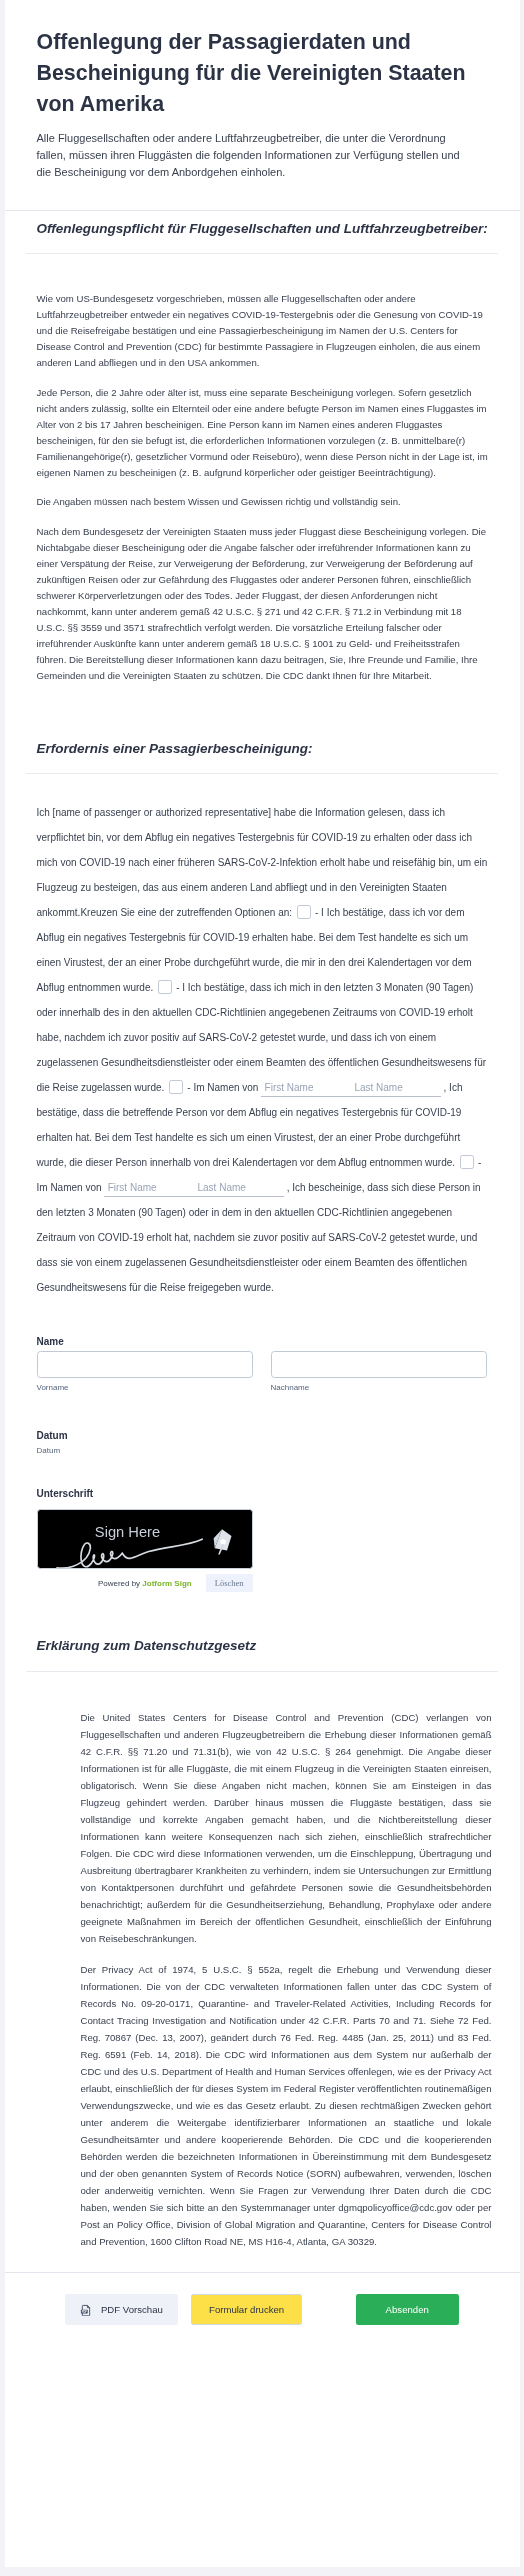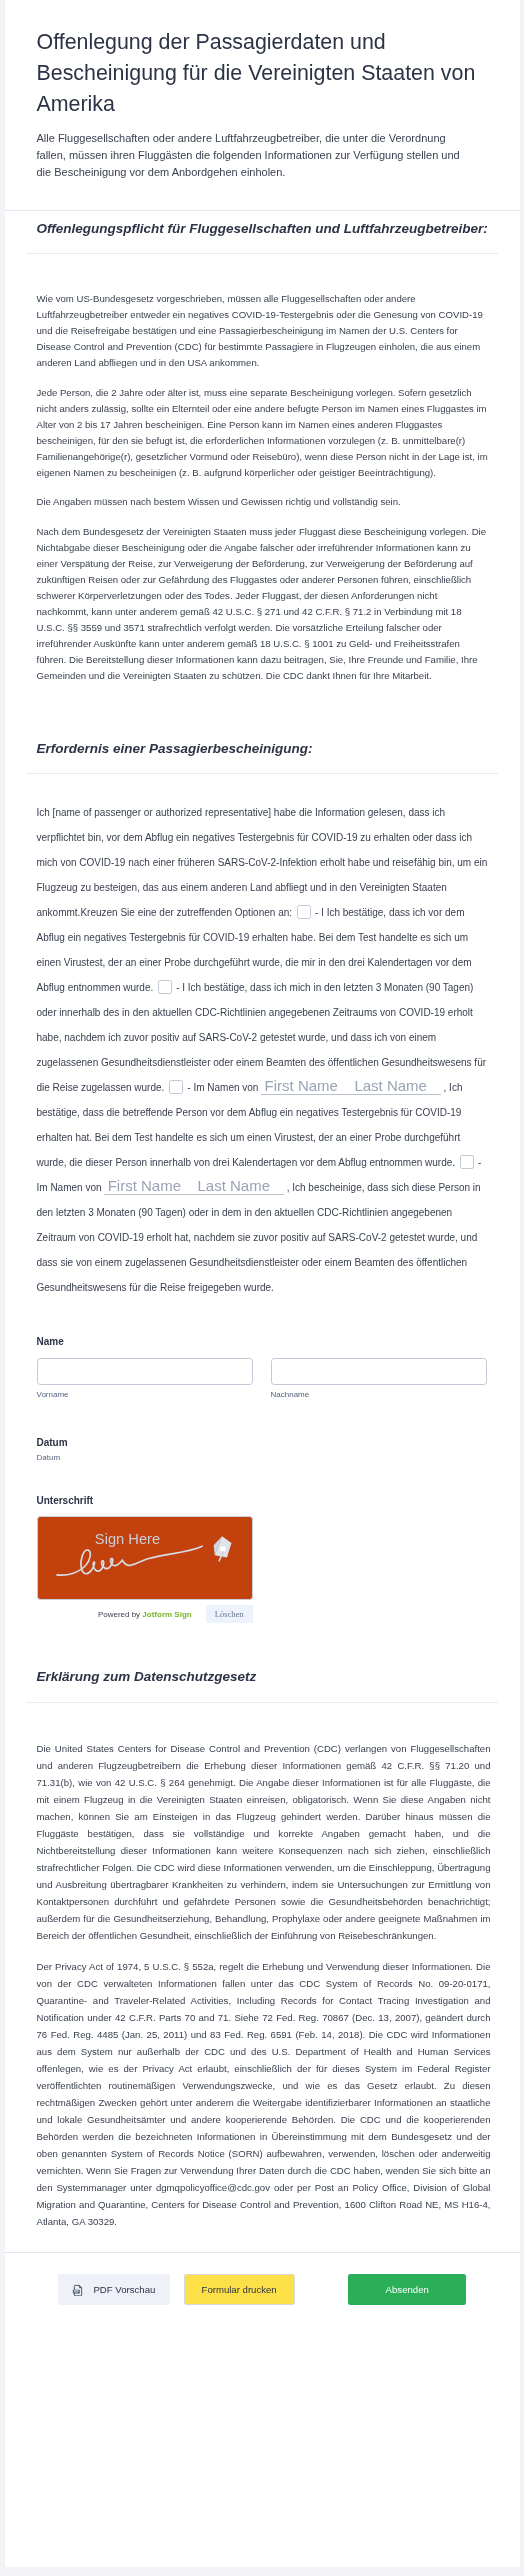--- a/index.html
+++ b/index.html
@@ -1,56 +1,56 @@
 <!DOCTYPE html>
 <html style="font-size:9px"><head>
 <meta charset="utf-8">
 <style>
   html,body{margin:0;padding:0;}
   body{background:#f3f3f7;font-family:"Liberation Sans",sans-serif;width:524px;}
   .card{margin:0 4.5px;background:#ffffff;min-height:2567px;padding-top:26.5px;box-sizing:border-box;}
   .inner{padding:0 28px 0 32px;}
-  .page-title{font-size:21.4px;line-height:31px;font-weight:400;color:#2c3345;margin:0;}
+  .page-title{font-size:21.4px;line-height:31px;font-weight:700;color:#2c3345;margin:0;}
   .intro-subtitle{font-size:11px;line-height:17px;color:#3a4150;margin:10px 0 0 0;max-width:440px;}
   .divider-full{border:0;border-top:0.6px solid #e3e5ec;margin:29px 0 0 0;}
   .divider-inset{border:0;border-top:0.6px solid #e8eaf0;margin:14.7px 21.4px 0 21.4px;}
   .section-heading{font-size:13.5px;line-height:21px;font-weight:700;color:#2c3345;margin:7px 0 0 0;font-style:italic;}
   .mt-large{margin-top:54px;}
   .mt-privacy{margin-top:43px;}
   .paras{margin-top:37px;}
   .para{font-size:9.6px;line-height:16px;color:#3a4150;margin:0 0 13.5px 0;max-width:454px;}
   .para.justified{text-align:justify;line-height:17px;}
-  .paras-privacy{margin-top:37px;}
+  .paras-privacy{margin-top:37px;margin-left:44px;}
   .fillblank{margin-top:26px;font-size:10px;line-height:25px;color:#3a4150;max-width:454px;}
   .inline-checkbox{display:inline-block;width:12px;height:12px;background:#fff;border:0.6px solid #c2c9d6;border-radius:2.3px;vertical-align:-2.3px;margin:0 1.7px;cursor:pointer;}
-  .blank-input{display:inline-block;width:83px;border-bottom:0.6px solid #b9c0cc;color:#9aa3b5;font-size:15px;padding:0 3.4px 1.1px 3.4px;vertical-align:baseline;line-height:12.4px;cursor:text;}
+  .blank-input{display:inline-block;width:83px;border-bottom:0.6px solid #b9c0cc;color:#9aa3b5;font-size:10px;padding:0 3.4px 1.1px 3.4px;vertical-align:baseline;line-height:12.4px;cursor:text;}
   .field-label{font-size:10px;font-weight:700;color:#2c3345;margin:0;}
   .name-block{margin-top:36px;}
-  .name-row{display:flex;gap:18px;margin-top:11px;}
+  .name-row{display:flex;gap:18px;margin-top:4px;}
   .name-col{width:216px;}
   .text-input{box-sizing:border-box;width:216px;height:27px;border:0.6px solid #c2c9d6;border-radius:3.4px;background:#fff;font-size:9.6px;color:#3a4150;padding:0 8px;font-family:"Liberation Sans",sans-serif;}
   .sublabel{font-size:8px;color:#57647e;margin-top:5px;}
   .date-block{margin-top:38px;}
   .date-wrap{position:relative;width:216px;margin-top:9px;}
   .date-wrap .text-input{padding-right:27px;}
   .cal-icon{position:absolute;right:8px;top:7.3px;cursor:pointer;}
   .sig-block{margin-top:33px;}
-  .sig-pad{position:relative;box-sizing:border-box;width:216px;height:84px;border:0.6px solid #c9cfdb;border-radius:3.4px;background:#c2410c;margin-top:10px;cursor:crosshair;overflow:hidden;}
+  .sig-pad{position:relative;box-sizing:border-box;width:216px;height:60px;border:0.6px solid #c9cfdb;border-radius:3.4px;background:#000000;margin-top:10px;cursor:crosshair;overflow:hidden;}
   .sign-here{position:absolute;top:13.5px;left:0;right:34px;text-align:center;font-size:14.7px;color:#c9cfda;}
   .sig-art{position:absolute;left:16px;top:22.5px;}
   .sig-footer{width:216px;display:flex;justify-content:flex-end;align-items:center;gap:14px;margin-top:5px;}
   .powered{font-size:8px;color:#3a4150;}
   .powered b{color:#7ab629;}
   .clear-btn{background:#eef2fc;border:0;border-radius:1px;color:#66778f;font-size:8.5px;padding:4px 9px;font-family:Liberation Serif, serif;cursor:pointer;}
   .footer-divider{border:0;border-top:0.6px solid #e3e5ec;margin:22.5px 0 0 0;}
   .footer-row{display:flex;justify-content:center;align-items:center;gap:13.5px;margin-top:21.4px;padding-bottom:28px;}
   .btn{height:31px;border-radius:2.3px;font-size:9.6px;font-family:"Liberation Sans",sans-serif;display:flex;align-items:center;justify-content:center;cursor:pointer;box-sizing:border-box;}
   .btn-pdf{background:#eff1f9;border:0;color:#2c3345;padding:0 14.7px;gap:9px;}
   .btn-print{background:#fde047;border:0.6px solid #d3d8e0;color:#2c3345;padding:0 17px;}
-  .btn-submit{background:#2bae58;border:0;color:#ffffff;width:118px;margin-left:40px;}
+  .btn-submit{background:#2bae58;border:0;color:#ffffff;width:103px;margin-left:40px;}
 </style>
 </head>
 <body>
 
 <div class="card">
 
   <div class="inner">
     <h1 class="page-title">Offenlegung der Passagierdaten und Bescheinigung für die Vereinigten Staaten von Amerika</h1>
     <p class="intro-subtitle">Alle Fluggesellschaften oder andere Luftfahrzeugbetreiber, die unter die Verordnung fallen, müssen ihren Fluggästen die folgenden Informationen zur Verfügung stellen und die Bescheinigung vor dem Anbordgehen einholen.</p>
   </div>

